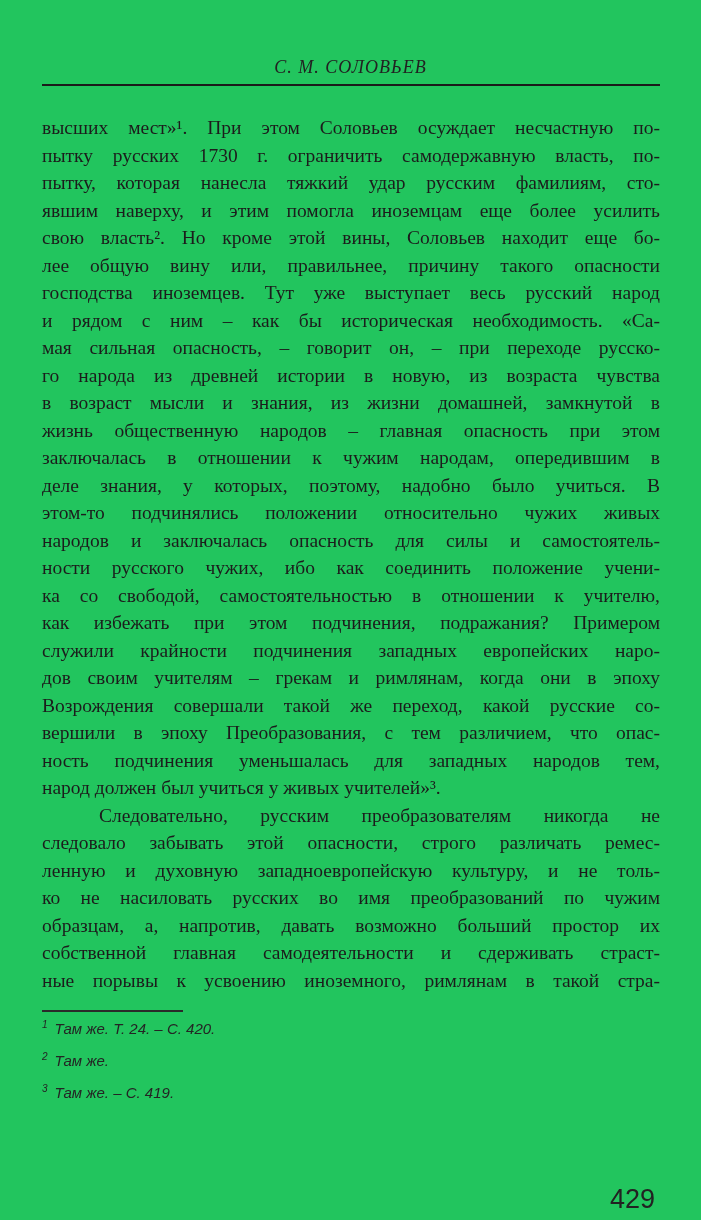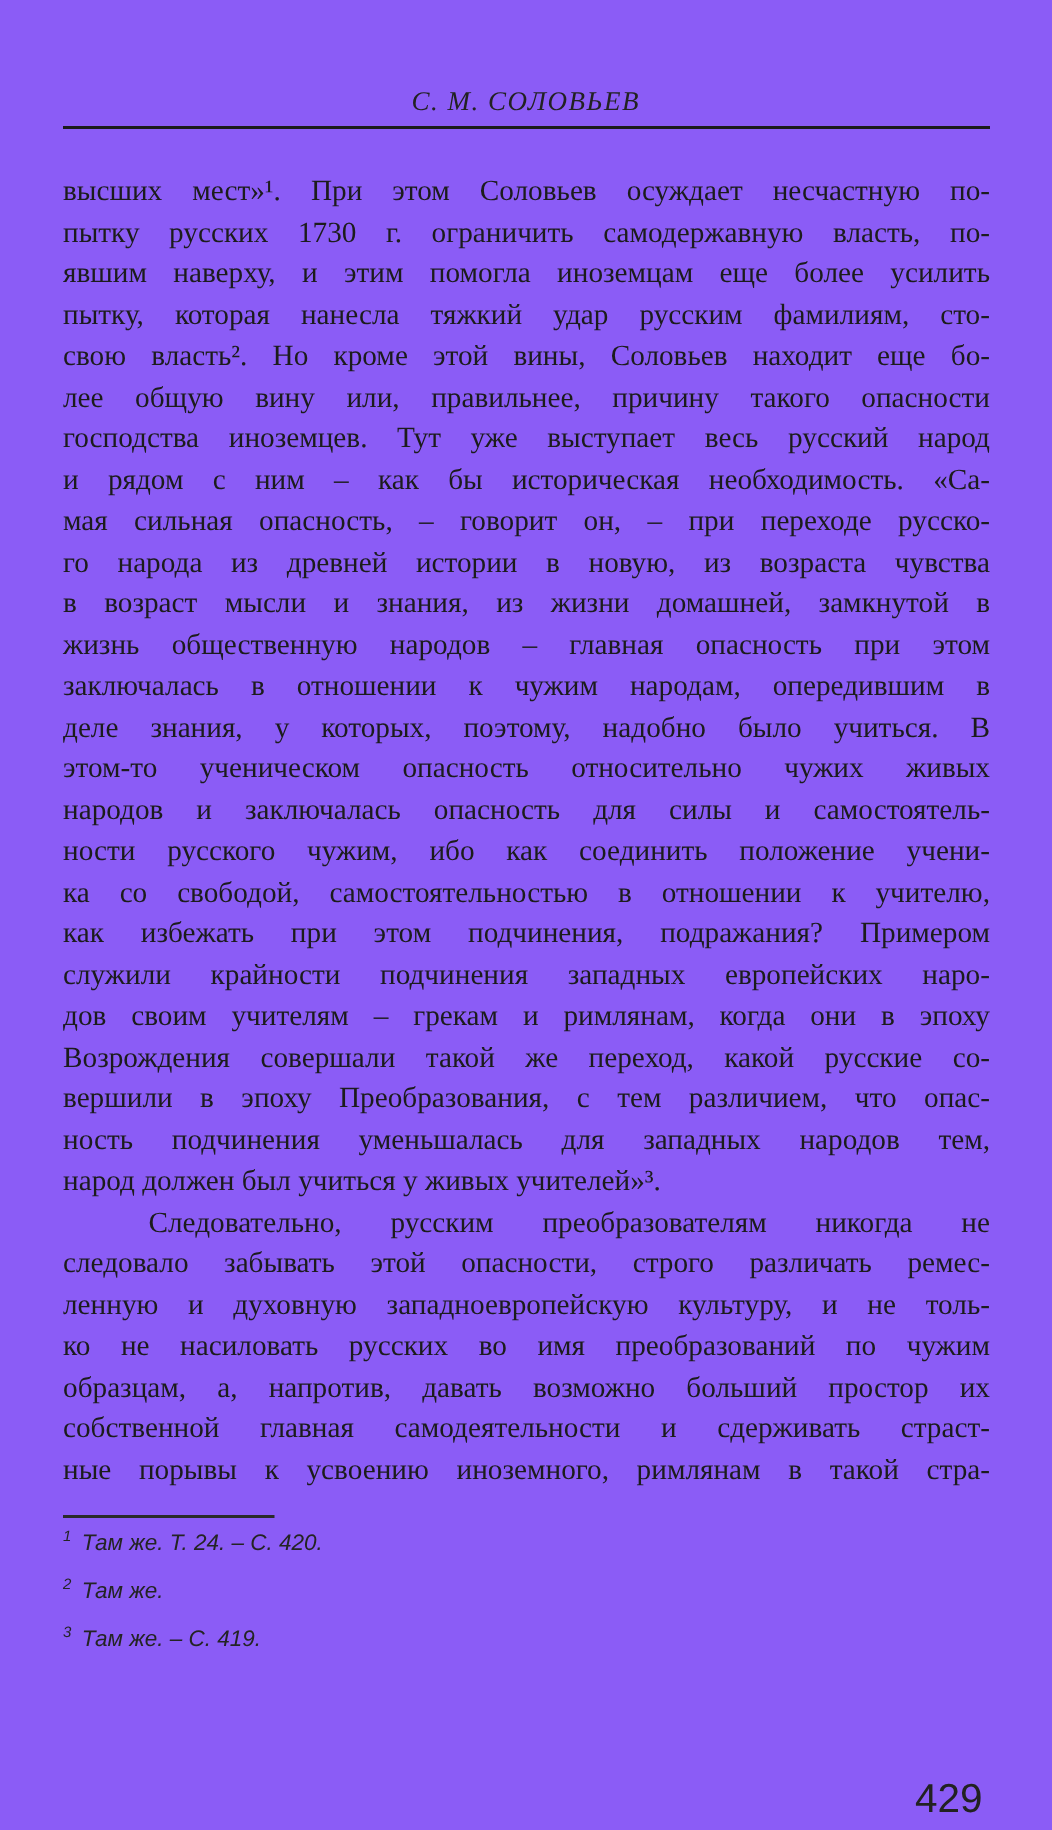--- a/index.html
+++ b/index.html
@@ -5,21 +5,21 @@
   html, body {
     margin: 0;
     padding: 0;
     background: #fdfdfc;
     font-family: "Liberation Serif", serif;
   }
   .page {
     position: relative;
     width: 701px;
     height: 1220px;
-    background: #8b5cf6;
+    background: #22c55e;
     color: #1d1d1d;
     overflow: hidden;
     box-sizing: border-box;
   }
   
   .running-header {
     padding-top: 56px;
     text-align: center;
     font-family: "Liberation Serif", serif;
     font-style: italic;
@@ -90,35 +90,35 @@
 
 <div class="page">
 
   <div class="running-header">С. М. СОЛОВЬЕВ</div>
   <hr class="header-rule">
 
   <div class="body-text">
     <div class="paragraph para-first">
         <div class="line">высших мест»¹. При этом Соловьев осуждает несчастную по-</div>
         <div class="line">пытку русских 1730 г. ограничить самодержавную власть, по-</div>
+        <div class="line">пытку, которая нанесла тяжкий удар русским фамилиям, сто-</div>
         <div class="line">явшим наверху, и этим помогла иноземцам еще более усилить</div>
-        <div class="line">пытку, которая нанесла тяжкий удар русским фамилиям, сто-</div>
         <div class="line">свою власть². Но кроме этой вины, Соловьев находит еще бо-</div>
         <div class="line">лее общую вину или, правильнее, причину такого опасности</div>
         <div class="line">господства иноземцев. Тут уже выступает весь русский народ</div>
         <div class="line">и рядом с ним – как бы историческая необходимость. «Са-</div>
         <div class="line">мая сильная опасность, – говорит он, – при переходе русско-</div>
         <div class="line">го народа из древней истории в новую, из возраста чувства</div>
         <div class="line">в возраст мысли и знания, из жизни домашней, замкнутой в</div>
         <div class="line">жизнь общественную народов – главная опасность при этом</div>
         <div class="line">заключалась в отношении к чужим народам, опередившим в</div>
         <div class="line">деле знания, у которых, поэтому, надобно было учиться. В</div>
-        <div class="line">этом-то ученическом опасность относительно чужих живых</div>
+        <div class="line">этом-то подчинялись положении относительно чужих живых</div>
         <div class="line">народов и заключалась опасность для силы и самостоятель-</div>
-        <div class="line">ности русского чужим, ибо как соединить положение учени-</div>
+        <div class="line">ности русского чужих, ибо как соединить положение учени-</div>
         <div class="line">ка со свободой, самостоятельностью в отношении к учителю,</div>
         <div class="line">как избежать при этом подчинения, подражания? Примером</div>
         <div class="line">служили крайности подчинения западных европейских наро-</div>
         <div class="line">дов своим учителям – грекам и римлянам, когда они в эпоху</div>
         <div class="line">Возрождения совершали такой же переход, какой русские со-</div>
         <div class="line">вершили в эпоху Преобразования, с тем различием, что опас-</div>
         <div class="line">ность подчинения уменьшалась для западных народов тем,</div>
         <div class="line">народ должен был учиться у живых учителей»³.</div>
       </div>
     <div class="paragraph para-indent">

